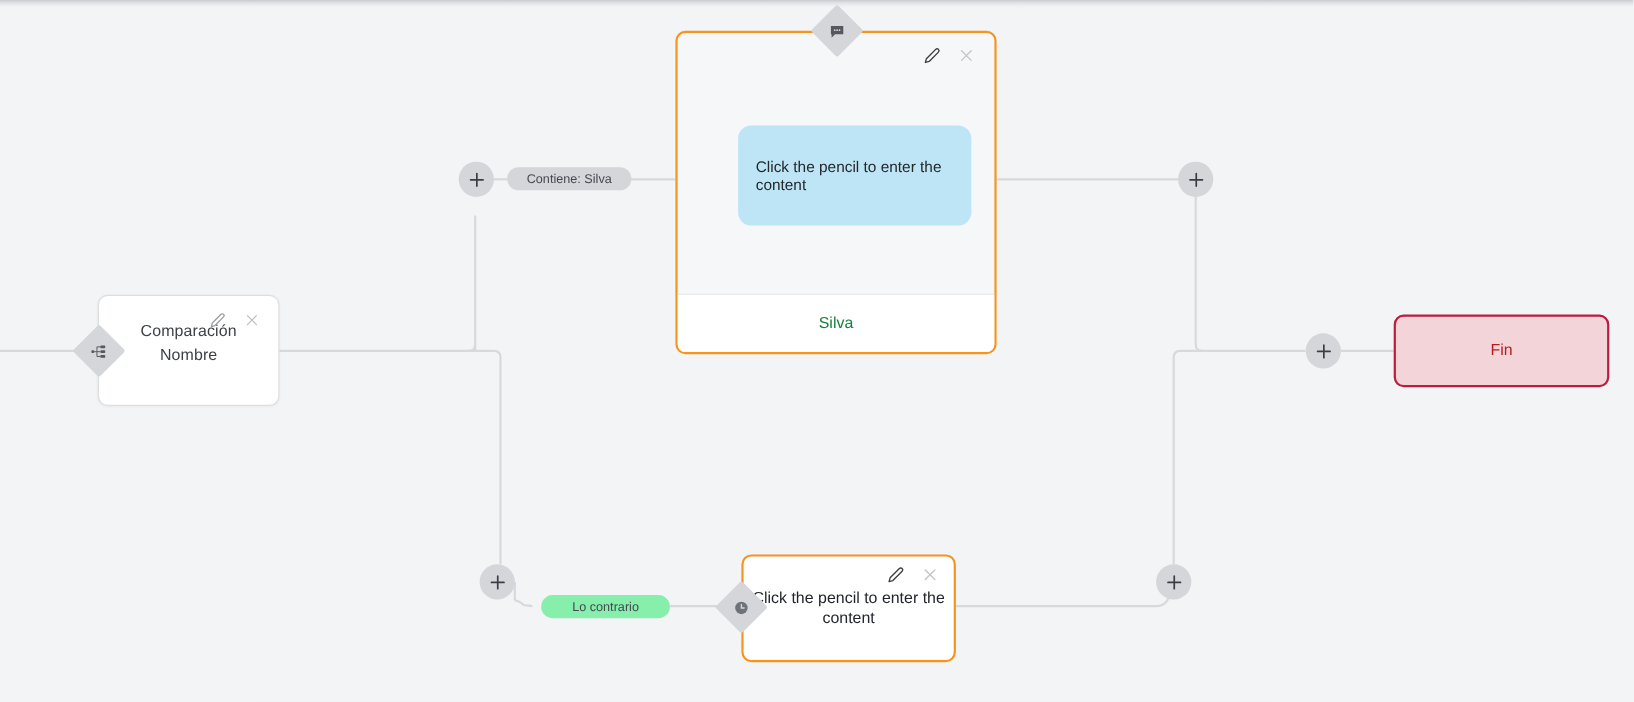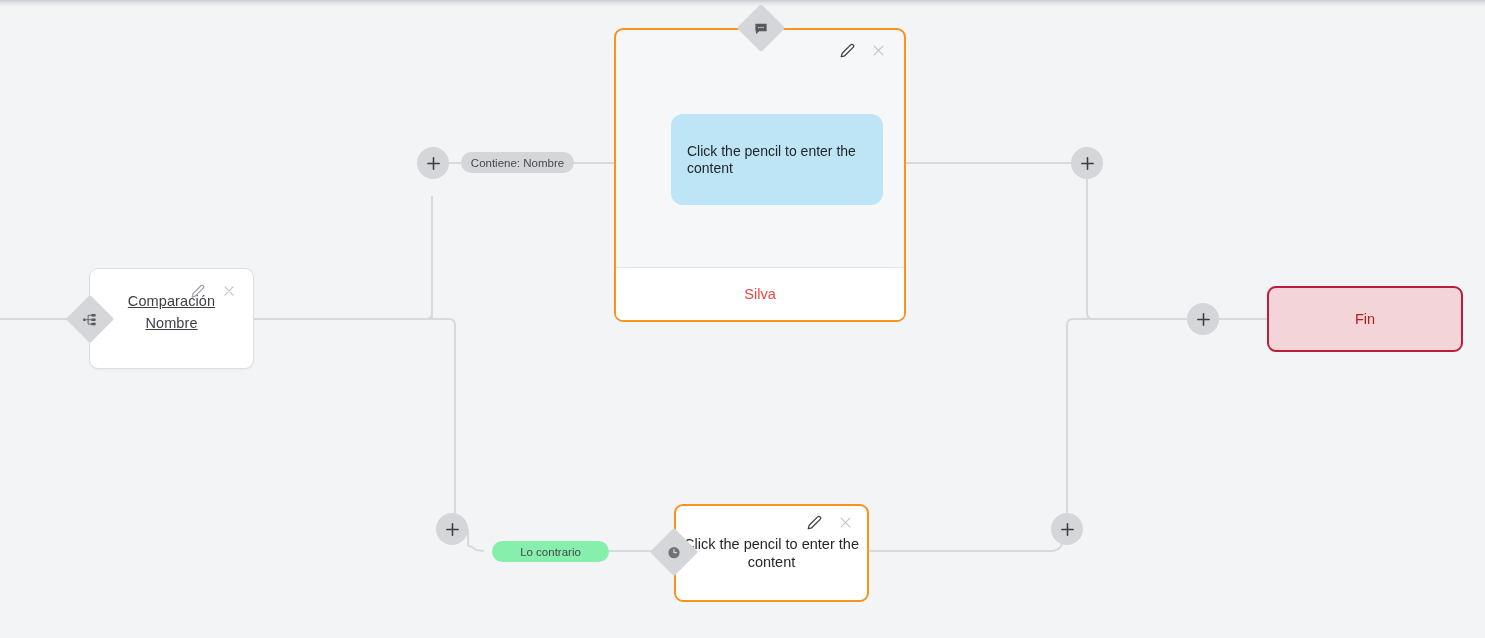--- a/index.html
+++ b/index.html
@@ -42,21 +42,20 @@
     background: #ffffff;
     border: 1px solid #dcdee2;
     border-radius: 9px;
     box-shadow: 0 1px 2px rgba(0,0,0,0.045);
   }
   .compare-title, .compare-sub {
     text-align: center;
     color: #3c3f45;
     font-size: 14.5px;
     letter-spacing: .1px;
-    text-decoration: underline;
   }
   .compare-title { margin-top: 24px; }
   .compare-sub { margin-top: 6px; }
 
   
   .card-actions {
     position: absolute;
     display: flex;
     align-items: center;
     gap: 15px;
@@ -104,21 +103,21 @@
   .msg-footer {
     position: absolute;
     left: 0; bottom: 0;
     width: 100%;
     height: 52px;
     background: #ffffff;
     border-top: 1px solid #e3e5e8;
     display: flex;
     align-items: center;
     justify-content: center;
-    color: #ef4444;
+    color: #15803d;
     font-size: 14.5px;
   }
 
   
   .msg-card2 {
     left: 674px; top: 504px;
     width: 195px; height: 98px;
     background: #ffffff;
     border: 2px solid #f7941e;
     border-radius: 9px;
@@ -302,21 +301,21 @@
     <span class="dico">
       <svg width="15" height="15" viewBox="0 0 24 24">
         <circle cx="12" cy="12" r="9" fill="#6e7279"></circle>
         <path d="M12 7 V12 H16" stroke="#d4d6da" stroke-width="2" fill="none" stroke-linecap="round"></path>
       </svg>
     </span>
   </div>
 
   <div class="node fin-node">Fin</div>
 
-  <div class="edge-label label-gray">Contiene: Nombre</div>
+  <div class="edge-label label-gray">Contiene: Silva</div>
   <div class="edge-label label-white">Lo contrario</div>
 
   <div class="plus-btn" style="left:417px; top:147px;">
     <span>
       <svg width="17" height="17" viewBox="0 0 24 24" stroke="#3b3e44" stroke-width="2.2" stroke-linecap="round">
           <path d="M12 4 V20 M4 12 H20"></path>
         </svg>
     </span>
   </div>
   <div class="plus-btn" style="left:436px; top:513px;">

